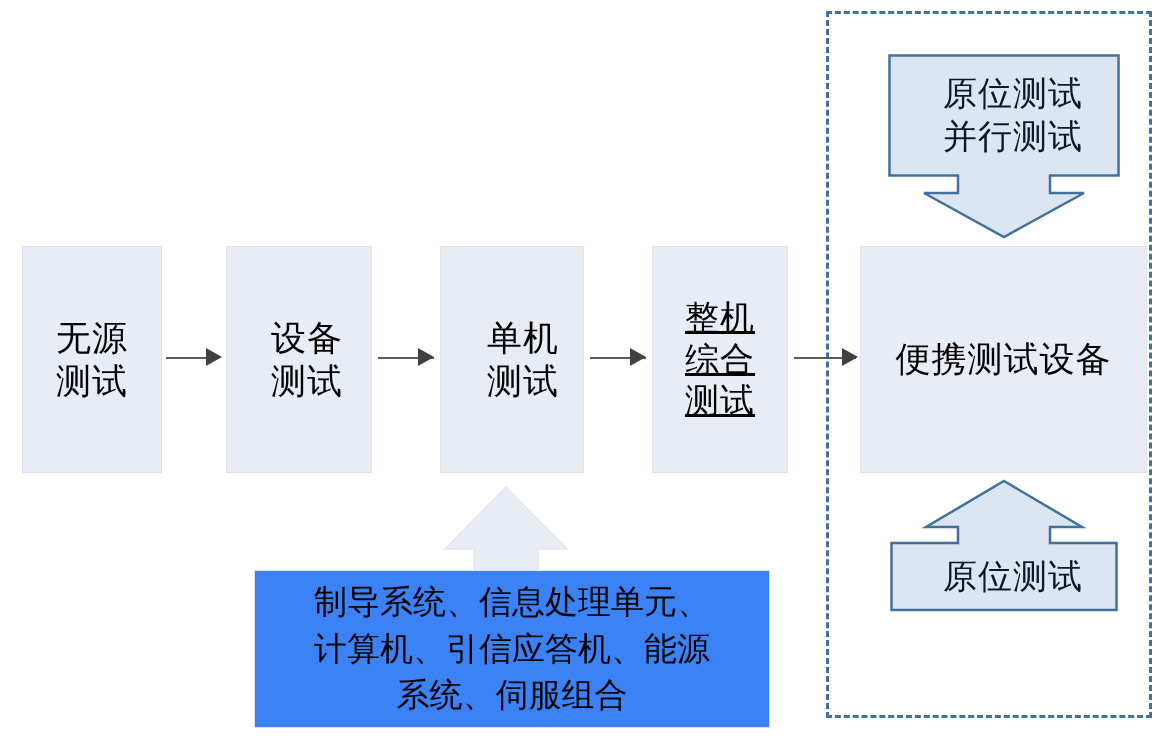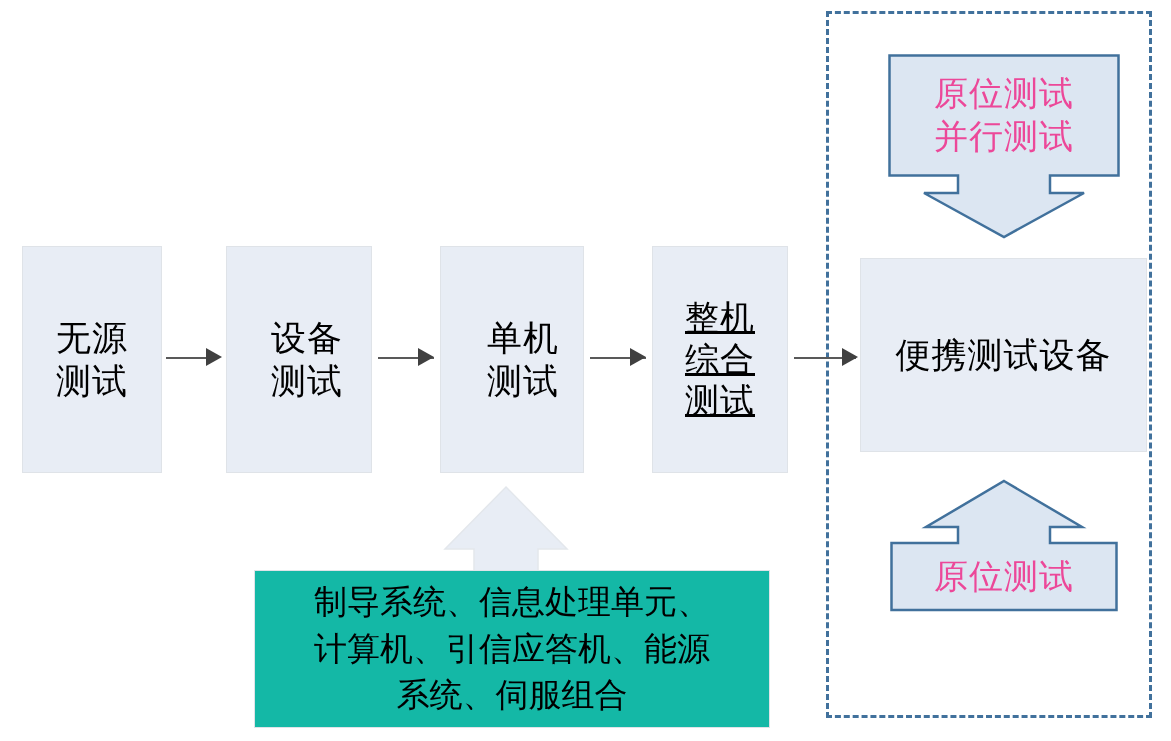--- a/index.html
+++ b/index.html
@@ -44,21 +44,21 @@
     align-items: center;
     justify-content: center;
     text-align: center;
     color: #000000;
     font-size: 35px;
     line-height: 1.22;
     letter-spacing: 1px;
   }
   .components-box {
     position: absolute;
-    background: #14b8a6;
+    background: #3b82f6;
     border: 1px solid #dfe3e8;
     box-sizing: border-box;
     display: flex;
     align-items: center;
     justify-content: center;
     text-align: center;
     color: #000000;
     font-size: 33px;
     line-height: 1.42;
     letter-spacing: 0px;
@@ -92,26 +92,27 @@
   .callout svg {
     display: block;
     overflow: visible;
   }
   .callout-label {
     position: absolute;
     display: flex;
     align-items: center;
     justify-content: center;
     text-align: right;
-    color: #ec4899;
+    color: #0f172a;
     font-size: 34px;
     line-height: 1.25;
     letter-spacing: 1px;
     white-space: pre-line;
     pointer-events: none;
+    margin-left: 9px;
   }
 </style>
 </head>
 <body>
 
 <div id="canvas">
 
   <div class="dashed-region" style="left:826px; top:11px; width:326px; height:707px;"></div>
 
   <div class="stage-box" style="left:22px; top:246px; width:140px; height:227px;text-align:right;">
@@ -140,21 +141,21 @@
 
   <div class="stage-box" style="left:652px; top:246px; width:136px; height:227px; font-size:34px;text-decoration:underline;">
     <span class="txt">整机
 综合
 测试</span>
   </div>
 
   <div class="connector" style="left:794px; top:357px; width:62px;"></div>
   <div class="arrowhead-right" style="left:842px; top:348px;"></div>
 
-  <div class="wide-box" style="left:860px; top:258px; width:287px; height:194px;">
+  <div class="wide-box" style="left:860px; top:246px; width:287px; height:227px;">
     <span class="txt">便携测试设备</span>
   </div>
 
   <div class="callout" style="left:888px; top:54px; width:232px; height:186px;">
     <svg width="232" height="186" viewBox="0 0 232 186">
       <path d="M1.5,1.5 L230.5,1.5 L230.5,121.5 L162,121.5 L162,139 L196,139 L116,183 L36,139 L70,139 L70,121.5 L1.5,121.5 Z" fill="#dce6f2" stroke="#41719c" stroke-width="2.5" stroke-linejoin="miter"></path>
     </svg>
   </div>
   <div class="callout-label" style="left:888px; top:54px; width:232px; height:121px;">原位测试
 并行测试</div>

